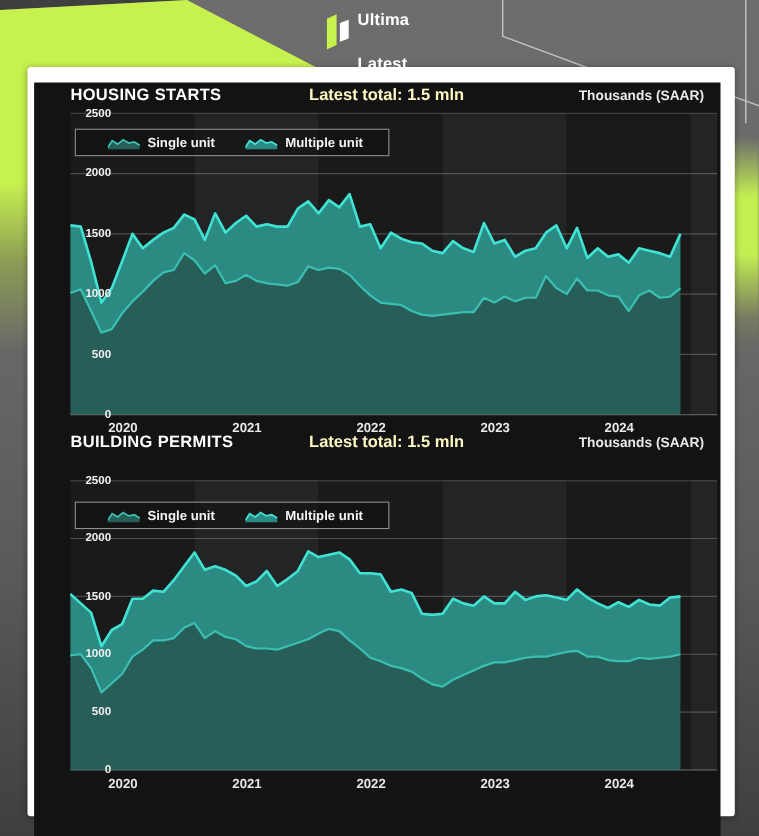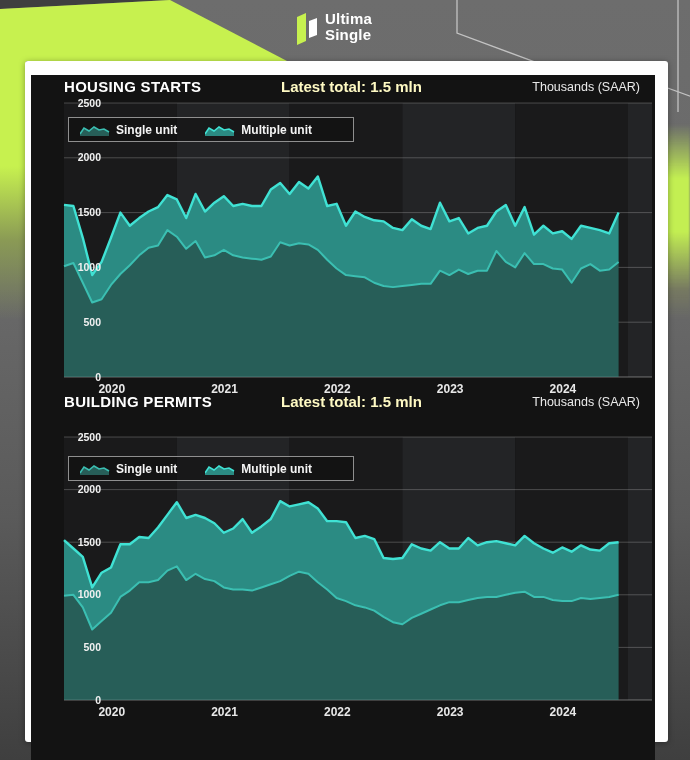--- a/index.html
+++ b/index.html
@@ -12,37 +12,37 @@
   .left-fade{
     position:absolute;left:0;top:55px;width:26px;height:265px;z-index:1;
     background:linear-gradient(180deg,#c7f14f 0%,#c7f14f 42%,#8a9a55 70%,rgba(110,110,110,0) 100%);
   }
   .right-glow{
     position:absolute;left:666px;top:124px;width:24px;height:195px;z-index:1;
     background:linear-gradient(180deg,rgba(199,241,79,0) 0%,#c3ef52 28%,#c3ef52 55%,rgba(150,160,80,.3) 85%,rgba(110,110,110,0) 100%);
     filter:blur(1.2px);
   }
   .logo{position:absolute;left:297px;top:11px;z-index:3;display:flex;align-items:flex-start;gap:7px;}
-  .logo-text{color:#ffffff;font-size:15px;font-weight:700;line-height:16px;letter-spacing:.2px;display:flex;flex-direction:column;}
+  .logo-text{color:#ffffff;font-size:15px;font-weight:700;line-height:16px;letter-spacing:.2px;display:flex;flex-direction:column;gap:24px;}
   .card{
     position:absolute;left:25px;top:61px;width:643px;height:681px;z-index:2;
     background:#ffffff;border-radius:3px;box-shadow:0 1px 6px rgba(0,0,0,.35);
   }
   .panel{position:absolute;left:6px;top:14px;width:624px;height:738px;background:#131313;}
   #plot{position:absolute;left:0;top:0;}
   .hdr{position:absolute;left:0;width:100%;height:22px;}
   .hdr .title{position:absolute;left:33px;top:0;font-size:15px;font-weight:700;color:#ffffff;letter-spacing:.3px;}
   .hdr .latest{position:absolute;left:250px;top:0;font-size:15px;font-weight:700;color:#fef9c3;}
-  .hdr .unit{position:absolute;right:15px;top:2px;font-size:12.5px;font-weight:400;color:#e9e9e9;}
+  .hdr .unit{position:absolute;right:15px;top:2px;font-size:12.5px;font-weight:700;color:#e9e9e9;}
   .hdr1{top:3px;}
   .hdr2{top:318px;}
   .legend{
     position:absolute;left:37px;width:286px;height:25px;box-sizing:border-box;
     border:1px solid #8f8f8f;background:rgba(10,10,10,.45);
-    display:flex;align-items:center;padding:0 11px;gap:28px;
+    display:flex;align-items:center;padding:0 23px;gap:28px;justify-content:flex-end;
   }
   .legend1{top:42px;}
   .legend2{top:381px;}
   .legend-item{display:flex;align-items:center;gap:6px;}
   .legend-item span{font-size:12px;font-weight:700;color:#f4f4f4;}
   .ytick{position:absolute;width:30px;text-align:right;font-size:10.5px;font-weight:700;color:#f0f0f0;margin-left:40px;}
   .xtick{position:absolute;width:44px;font-size:12px;font-weight:700;color:#e8e8e8;}
 </style>
 </head>
 <body>
@@ -59,21 +59,21 @@
 <div class="left-fade"></div>
 <div class="right-glow"></div>
 
 <div class="logo">
   <svg width="21" height="36" viewBox="0 0 21 36">
     <polygon points="0,6 9,2 9,30 0,34" fill="#c7f14f"></polygon>
     <polygon points="12,10 20,7 20,24 12,27" fill="#ffffff"></polygon>
   </svg>
   <div class="logo-text">
     <span>Ultima</span>
-    <span>Single</span>
+    <span>Latest</span>
   </div>
 </div>
 
 <div class="card">
   <div class="panel" id="panel">
     <svg id="plot" width="624" height="653" viewBox="0 0 624 653">
         <rect x="33" y="28" width="112.8" height="274" fill="#1a1a1b"></rect>
         <rect x="145.8" y="28" width="112.8" height="274" fill="#232426"></rect>
         <rect x="258.6" y="28" width="112.8" height="274" fill="#1a1a1b"></rect>
         <rect x="371.4" y="28" width="112.8" height="274" fill="#232426"></rect>

